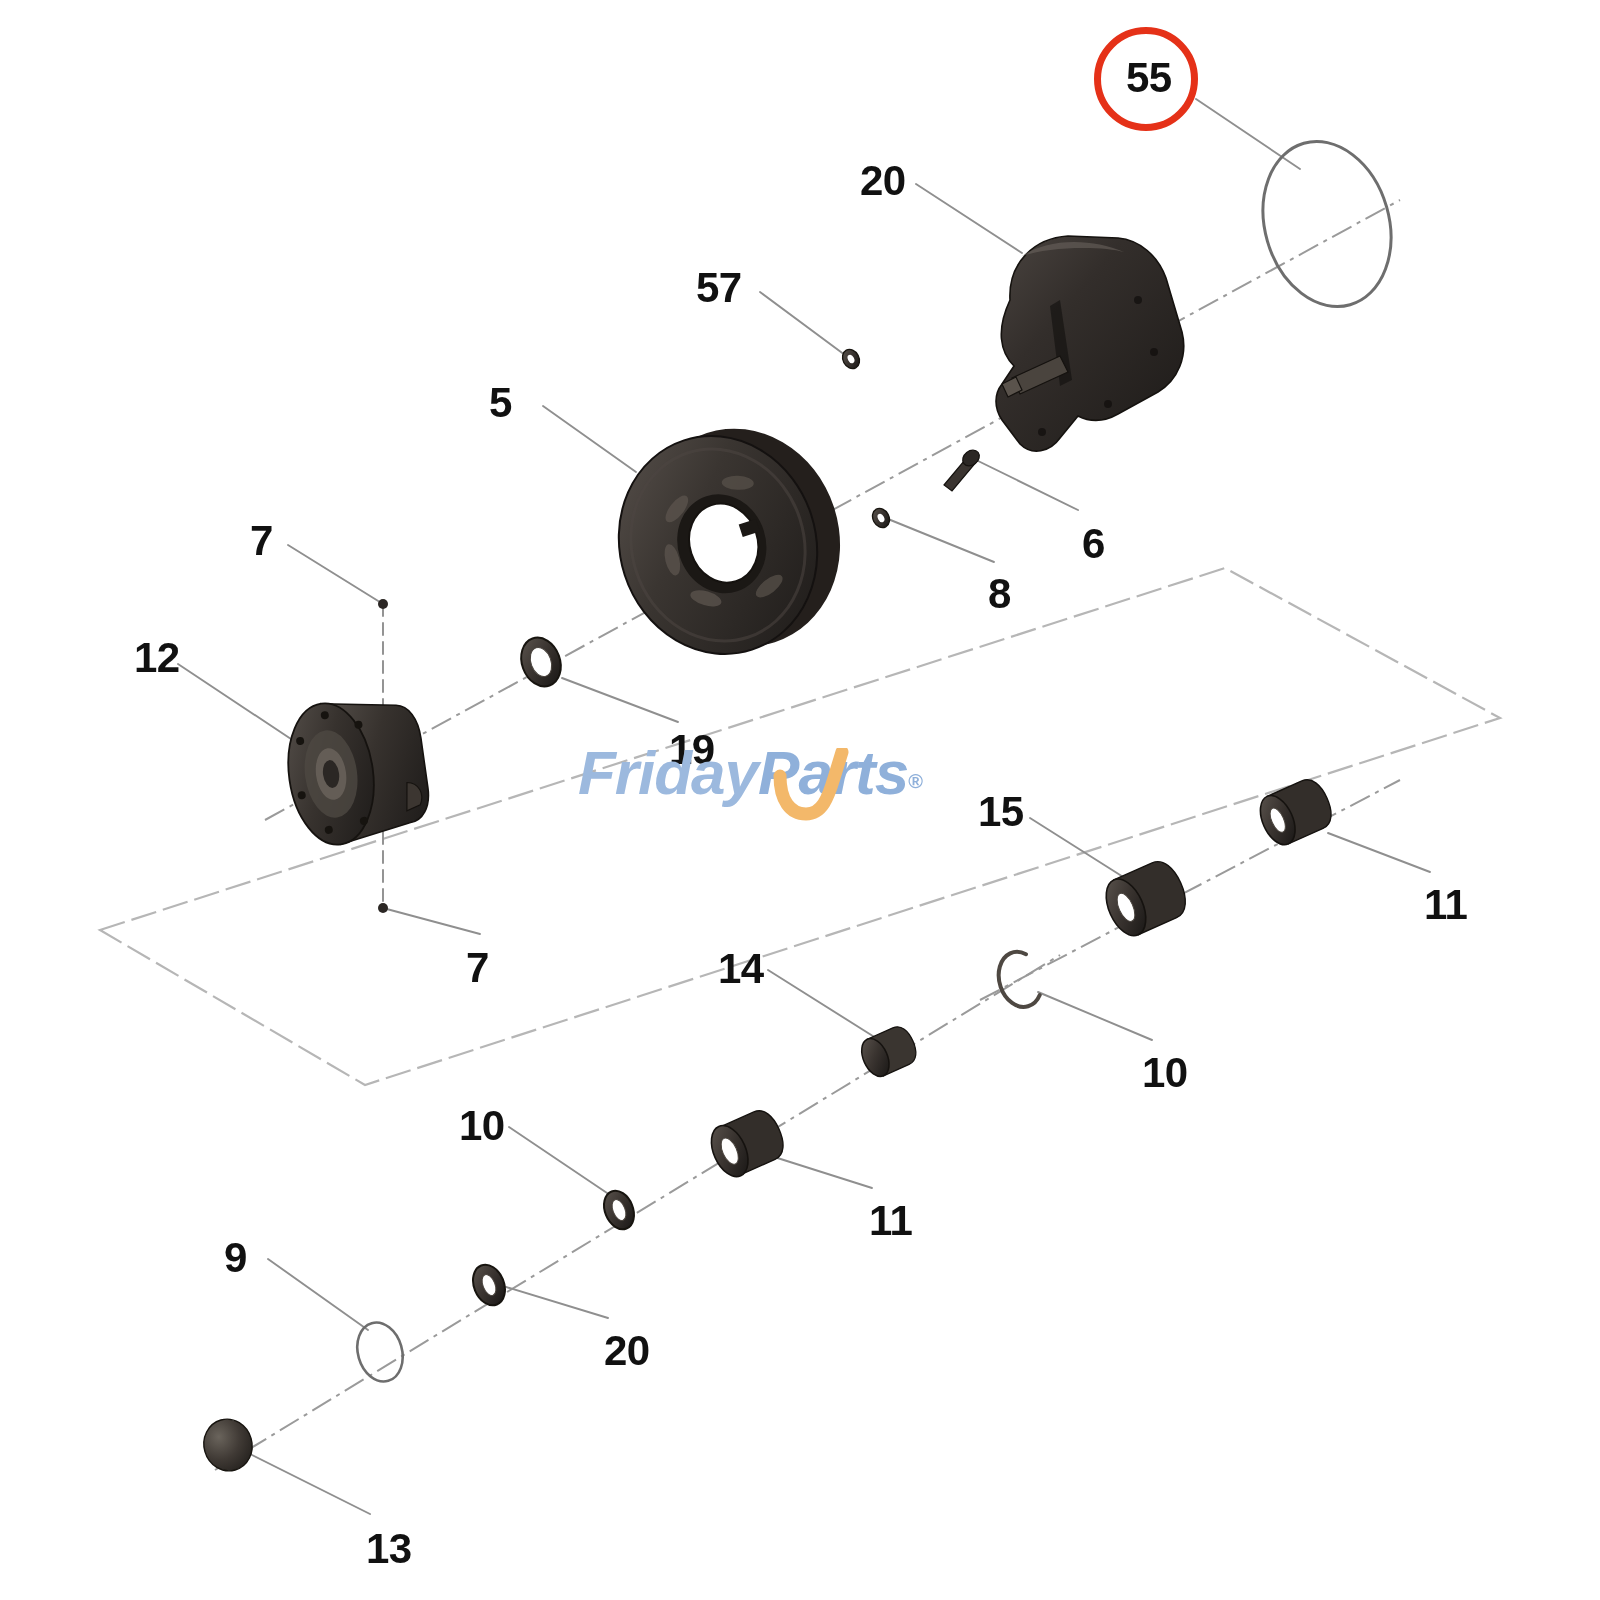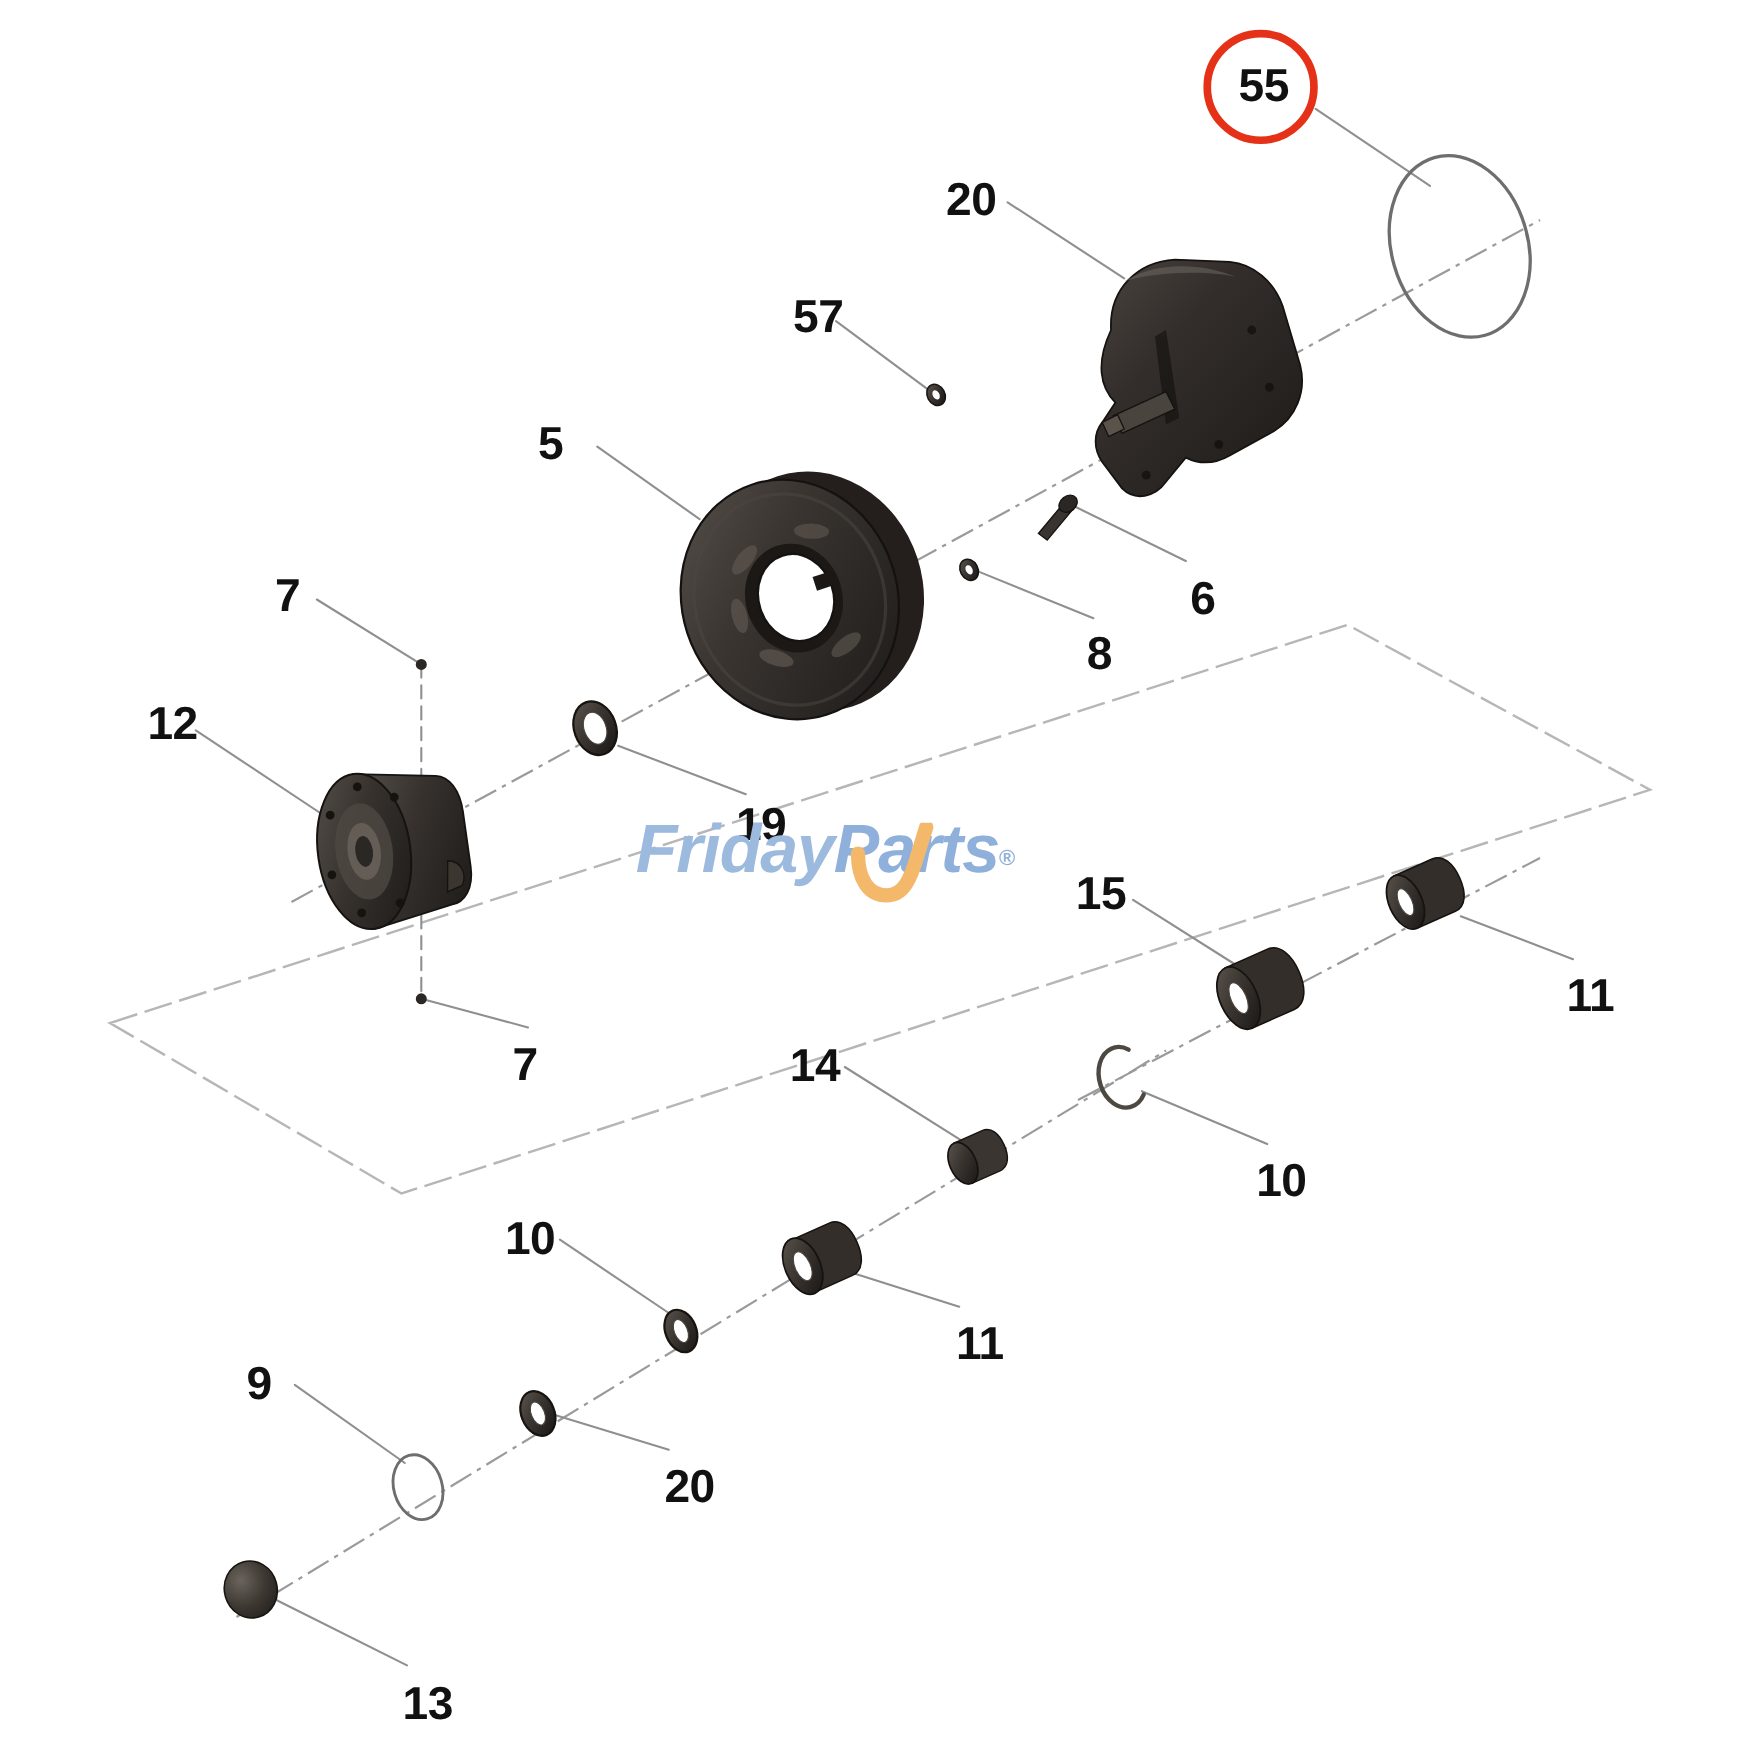--- a/index.html
+++ b/index.html
@@ -318,21 +318,21 @@
     <g>
       <ellipse cx="228" cy="1445" rx="24" ry="26" transform="rotate(-16 228 1445)" fill="url(#gradBall)" stroke="#17140f" stroke-width="1.4"></ellipse>
     </g>
 
   </svg>
 
   <div id="highlight-ring" style="left:1094px; top:27px; width:104px; height:104px;"></div>
 
   <div class="callout-label highlighted" style="left:1126px; top:57px;">55</div>
   <div class="callout-label" style="left:860px;  top:160px;">20</div>
-  <div class="callout-label" style="left:721px;  top:267px;">57</div>
+  <div class="callout-label" style="left:696px;  top:267px;">57</div>
   <div class="callout-label" style="left:489px;  top:382px;">5</div>
   <div class="callout-label" style="left:1082px; top:523px;">6</div>
   <div class="callout-label" style="left:988px;  top:573px;">8</div>
   <div class="callout-label" style="left:250px;  top:520px;">7</div>
   <div class="callout-label" style="left:134px;  top:637px;">12</div>
   <div class="callout-label" style="left:669px;  top:729px;">19</div>
   <div class="callout-label" style="left:466px;  top:947px;">7</div>
   <div class="callout-label" style="left:978px;  top:791px;">15</div>
   <div class="callout-label" style="left:1424px; top:884px;">11</div>
   <div class="callout-label" style="left:718px;  top:948px;">14</div>

